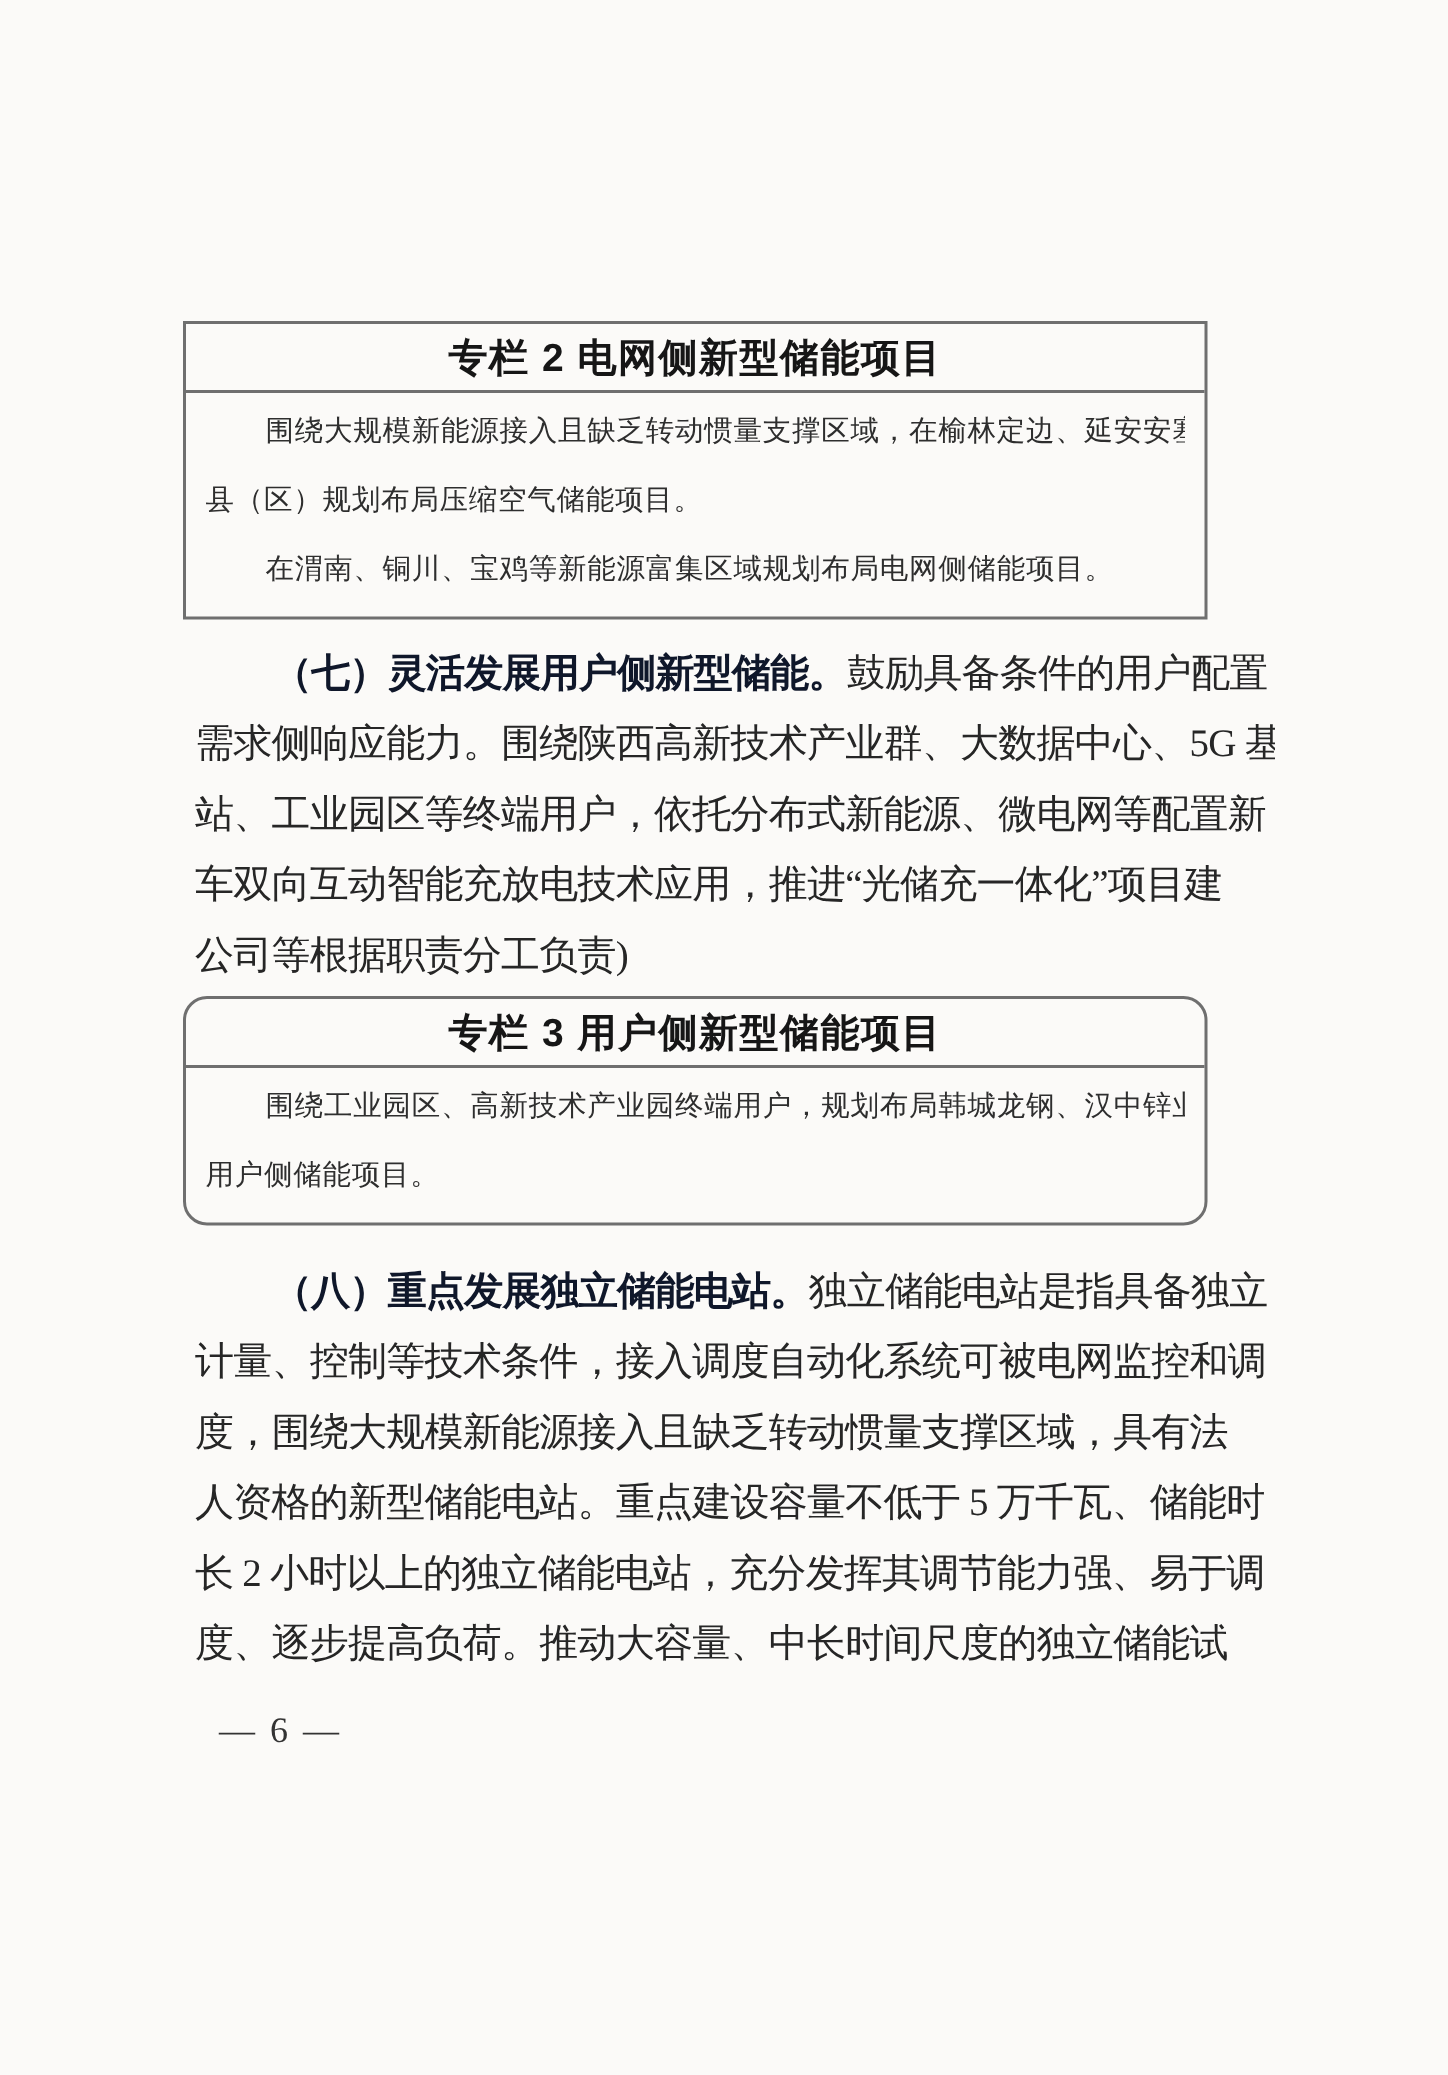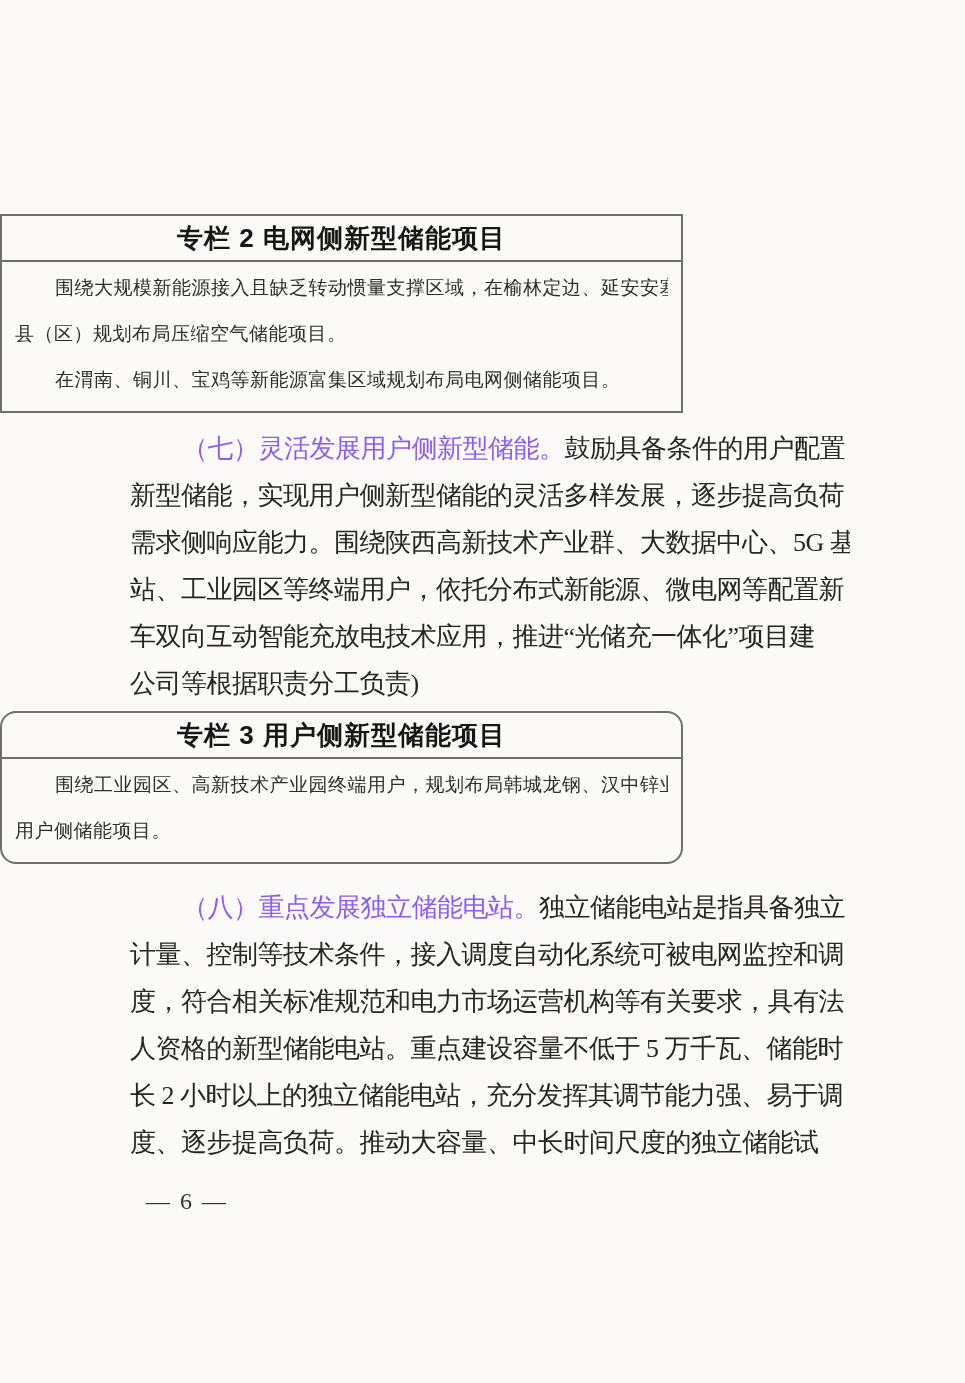--- a/index.html
+++ b/index.html
@@ -13,20 +13,21 @@
   .page {
     position: relative;
     width: 965px; height: 1383px;
     box-sizing: border-box;
     padding-top: 214px;
   }
 
   
   .panel {
     box-sizing: border-box;
+    margin-left: 122px;
     width: 683px;
     border: 2px solid #6f6f6f;
     background: #fbfaf8;
   }
   .panel-title {
     box-sizing: border-box;
     height: 46px;
     border-bottom: 2px solid #6f6f6f;
     display: flex;
     align-items: center;
@@ -53,21 +54,21 @@
     width: 720px;
     font-size: 26px;
     line-height: 47px;
     letter-spacing: -0.5px;
     color: #262626;
   }
   .p7 { margin-top: 12px; }
   .p8 { margin-top: 20px; }
   .tline { white-space: nowrap; overflow: hidden; }
   .tline.ind { text-indent: 52px; }
-  .lead { font-weight: normal; color: #8b5cf6; }
+  .lead { font-weight: bold; color: #0f172a; }
   .box-gap { margin-top: 4px; border-radius: 16px; }
 
   .page-number {
     margin: 22px 0 0 146px;
     font-size: 24px;
     letter-spacing: 2px;
     color: #333333;
   }
 </style>
 </head>
@@ -79,39 +80,38 @@
     <div class="panel-title">专栏 2 电网侧新型储能项目</div>
     <div class="panel-body">
       <div class="bline ind">围绕大规模新能源接入且缺乏转动惯量支撑区域，在榆林定边、延安安塞等</div>
       <div class="bline">县（区）规划布局压缩空气储能项目。</div>
       <div class="bline ind">在渭南、铜川、宝鸡等新能源富集区域规划布局电网侧储能项目。</div>
     </div>
   </div>
 
   <div class="para p7">
     <div class="tline ind"><span class="lead">（七）灵活发展用户侧新型储能。</span><span>鼓励具备条件的用户配置</span></div>
-    <div class="tline">新型储能，实现用户侧新型储能的灵活多样发展，逐步提高负荷</div>
     <div class="tline">需求侧响应能力。围绕陕西高新技术产业群、大数据中心、5G 基</div>
     <div class="tline">站、工业园区等终端用户，依托分布式新能源、微电网等配置新</div>
     <div class="tline">车双向互动智能充放电技术应用，推进“光储充一体化”项目建</div>
     <div class="tline">公司等根据职责分工负责)</div>
   </div>
 
   <div class="panel box-gap">
     <div class="panel-title">专栏 3 用户侧新型储能项目</div>
     <div class="panel-body">
       <div class="bline ind">围绕工业园区、高新技术产业园终端用户，规划布局韩城龙钢、汉中锌业等</div>
       <div class="bline">用户侧储能项目。</div>
     </div>
   </div>
 
   <div class="para p8">
     <div class="tline ind"><span class="lead">（八）重点发展独立储能电站。</span><span>独立储能电站是指具备独立</span></div>
     <div class="tline">计量、控制等技术条件，接入调度自动化系统可被电网监控和调</div>
-    <div class="tline">度，符合相关标准规范和电力市场运营机构等有关要求，具有法</div>
+    <div class="tline">度，围绕大规模新能源接入且缺乏转动惯量支撑区域，具有法</div>
     <div class="tline">人资格的新型储能电站。重点建设容量不低于 5 万千瓦、储能时</div>
     <div class="tline">长 2 小时以上的独立储能电站，充分发挥其调节能力强、易于调</div>
     <div class="tline">度、逐步提高负荷。推动大容量、中长时间尺度的独立储能试</div>
   </div>
 
   <div class="page-number">— 6 —</div>
 
 </div>
 
 </body></html>

